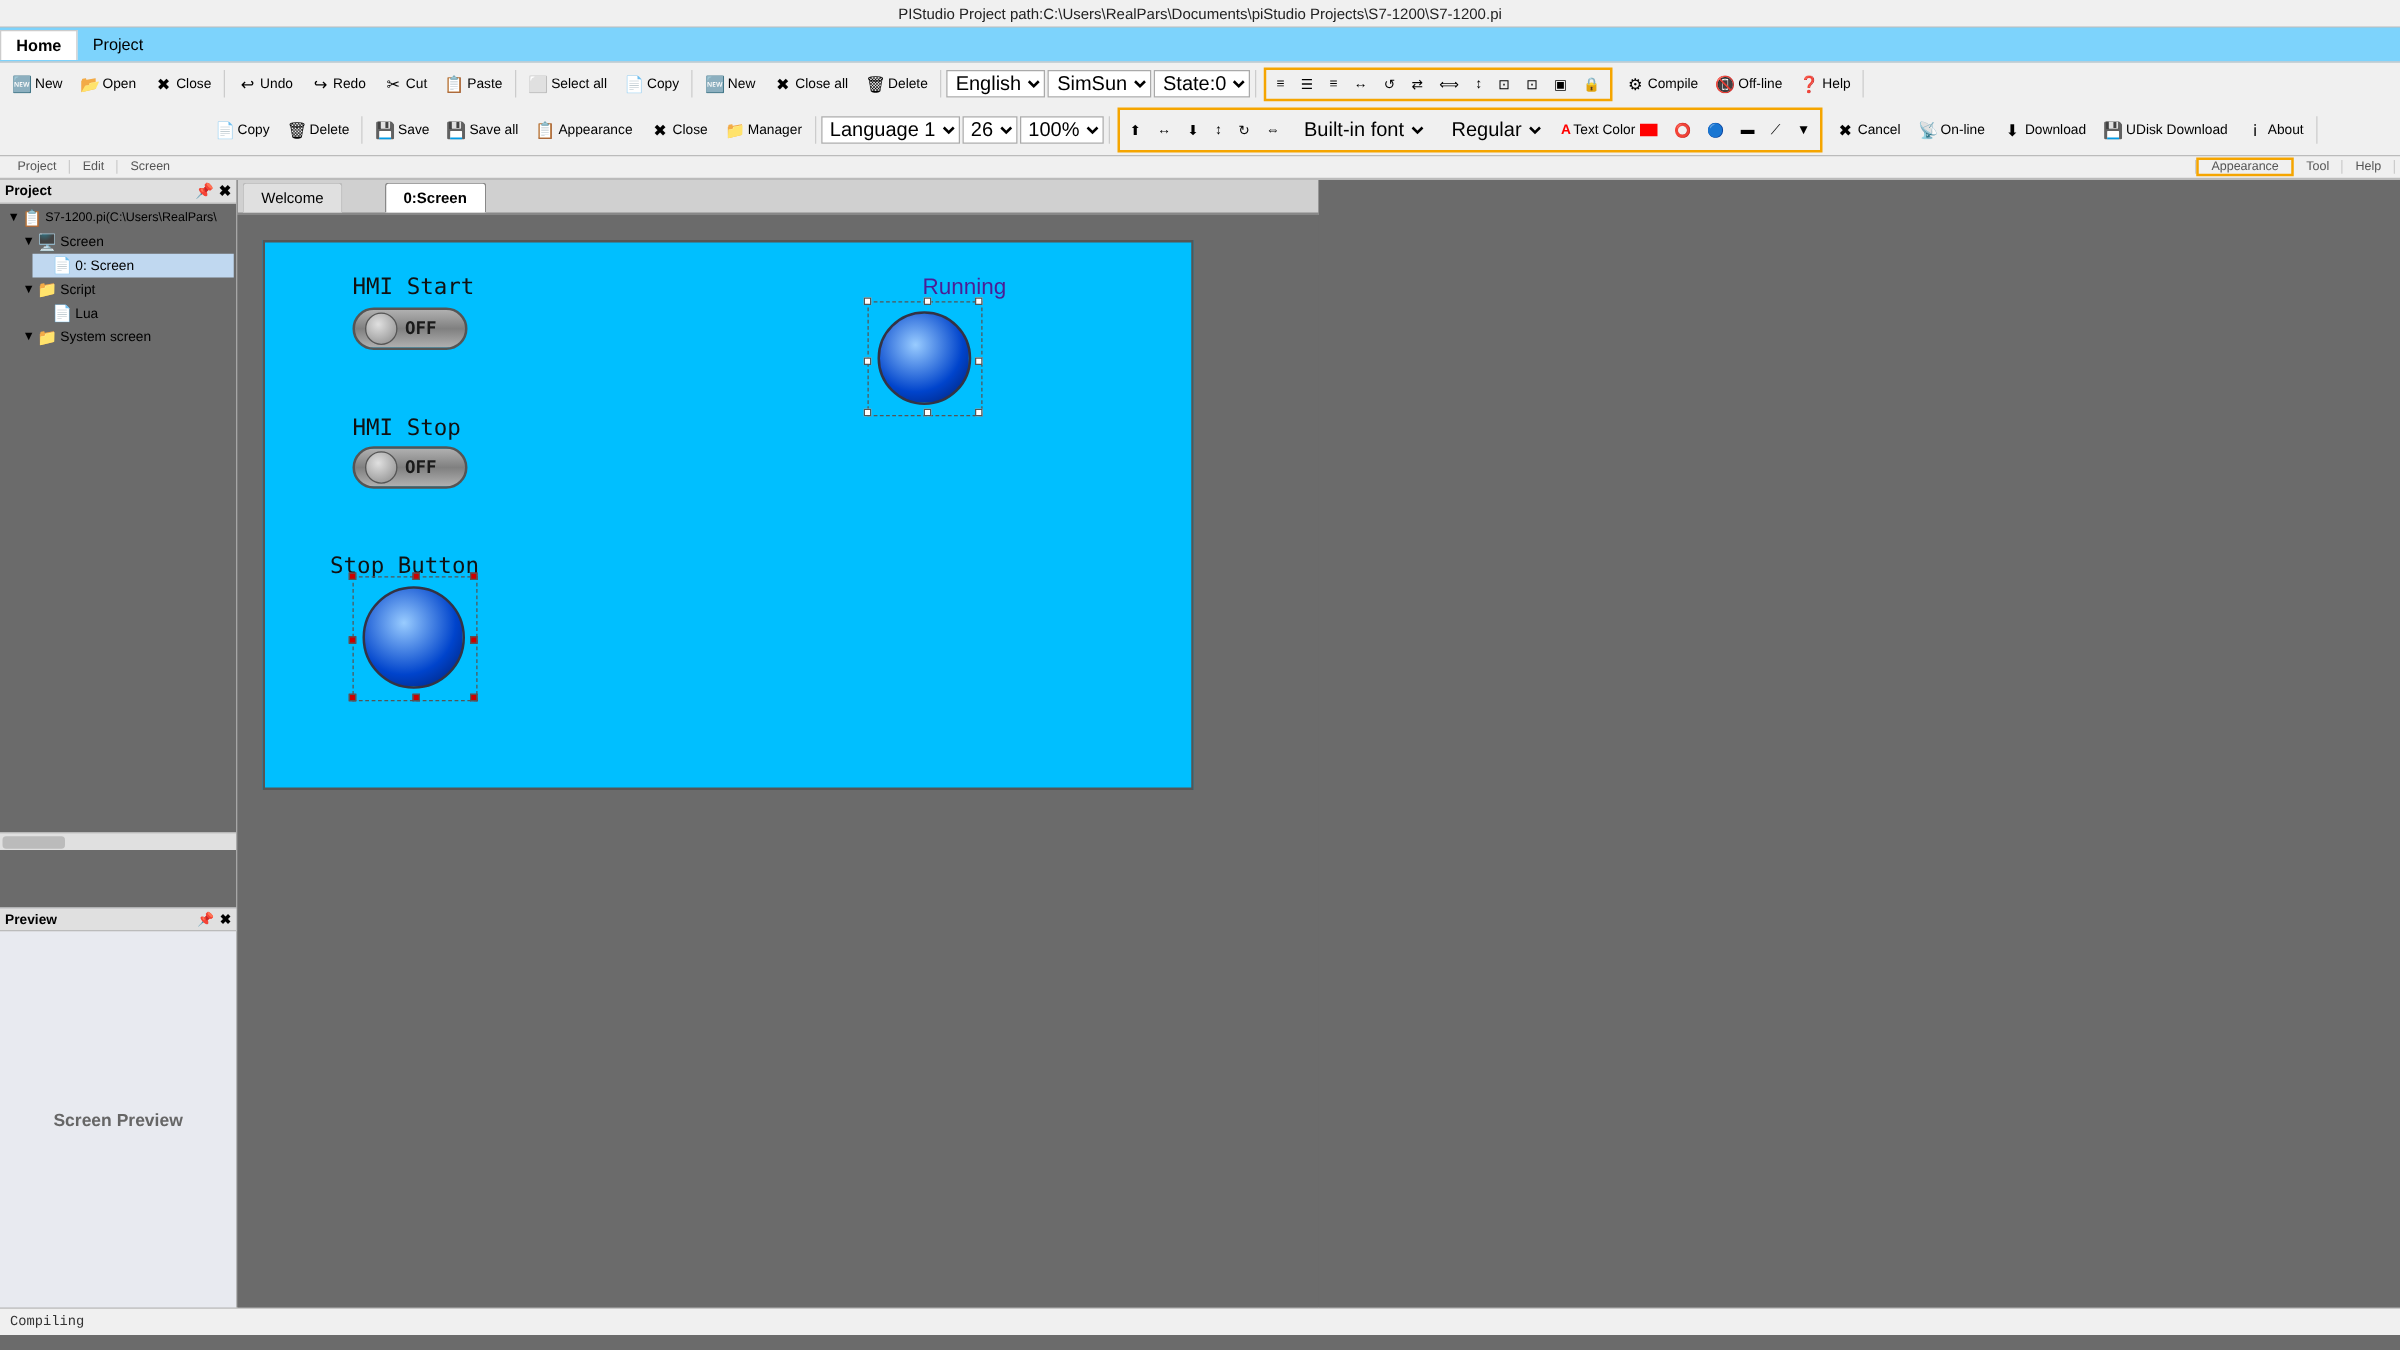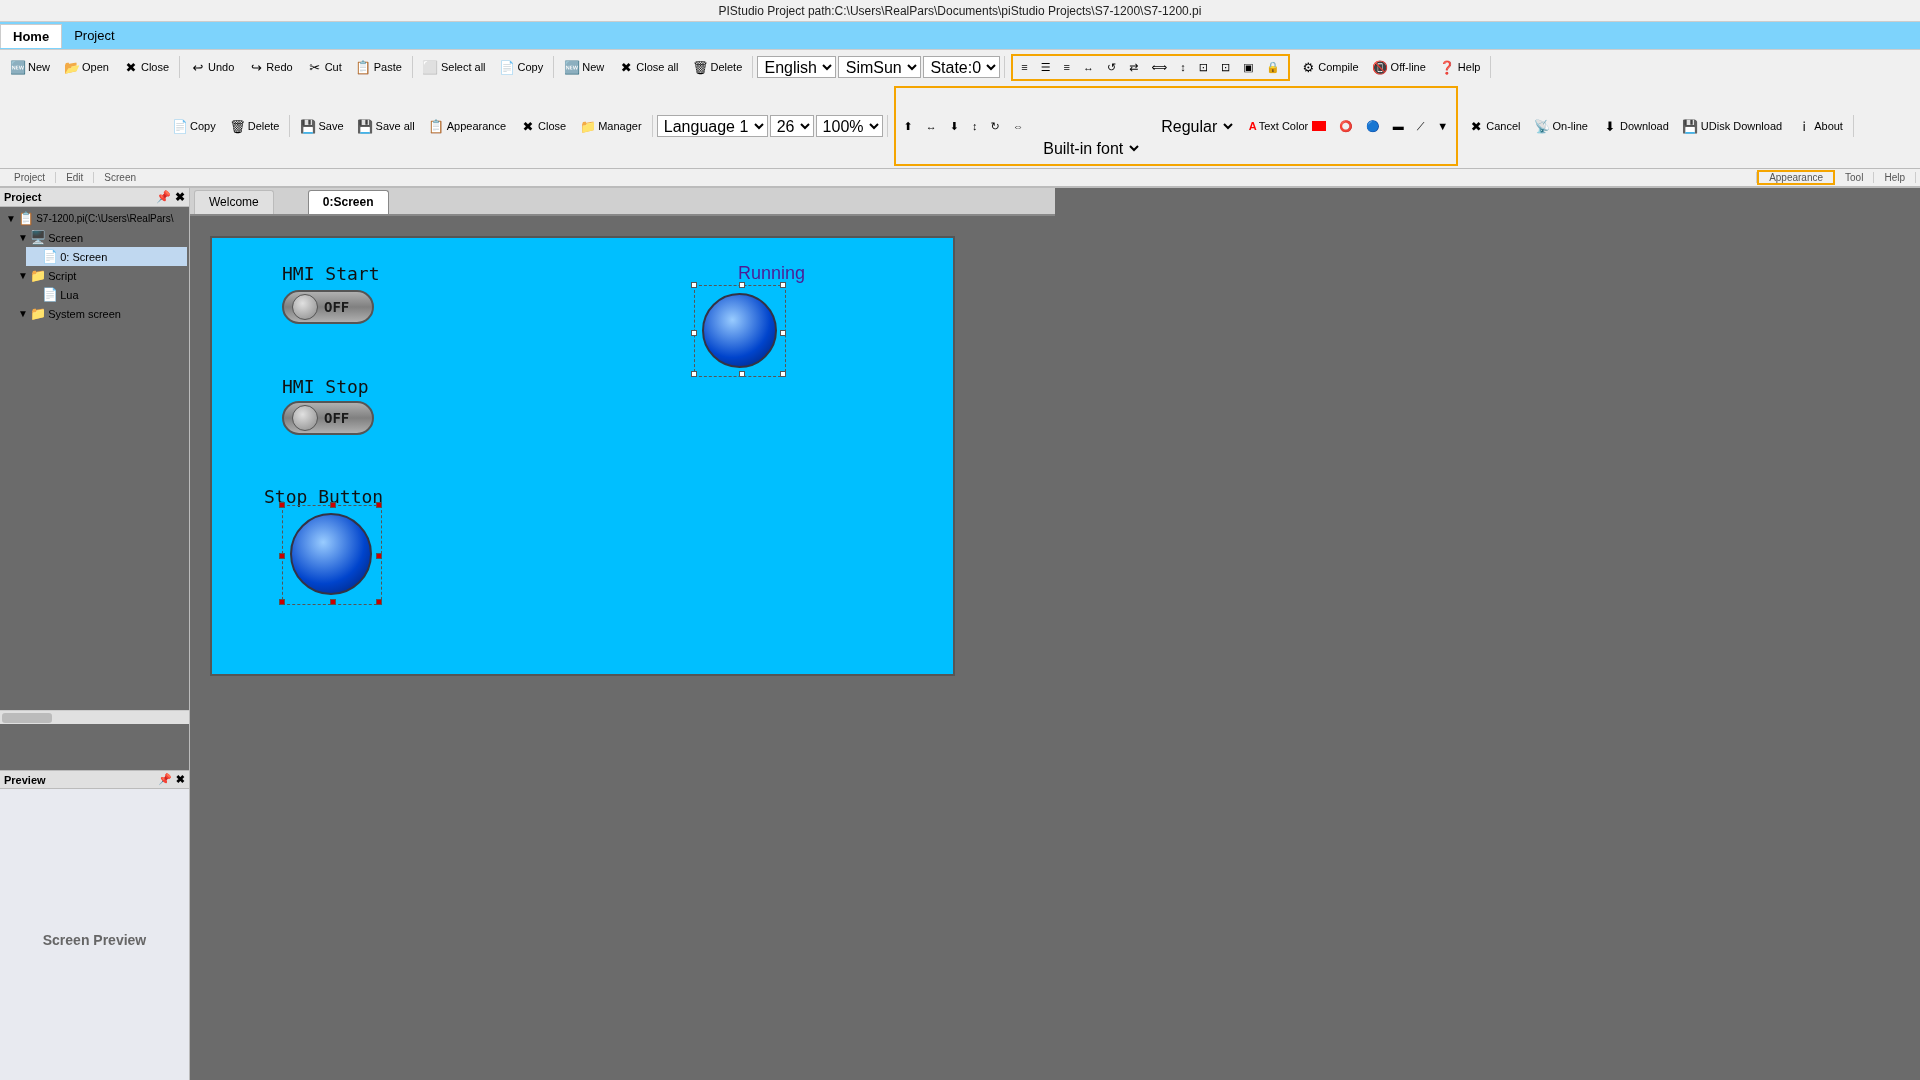--- a/index.html
+++ b/index.html
@@ -528,21 +528,21 @@
         <div class="toolbar-btn" title="Flip V">
             <span>↕</span>
           </div>
         <div class="toolbar-btn" title="Rotate CW">
             <span>↻</span>
           </div>
         <div class="toolbar-btn" title="Distribute">
             <span>⇔</span>
           </div>
         <div class="toolbar-btn">
-          <select class="toolbar-select" style="border:none;background:transparent;margin-top:44px;">
+          <select class="toolbar-select" style="border:none;background:transparent;">
             <option>Built-in font</option>
           </select>
         </div>
         <div class="toolbar-btn">
           <select class="toolbar-select" style="border:none;background:transparent;">
             <option>Regular</option>
           </select>
         </div>
         <div class="toolbar-btn">
           <span style="color:red;font-weight:bold;">A</span>

